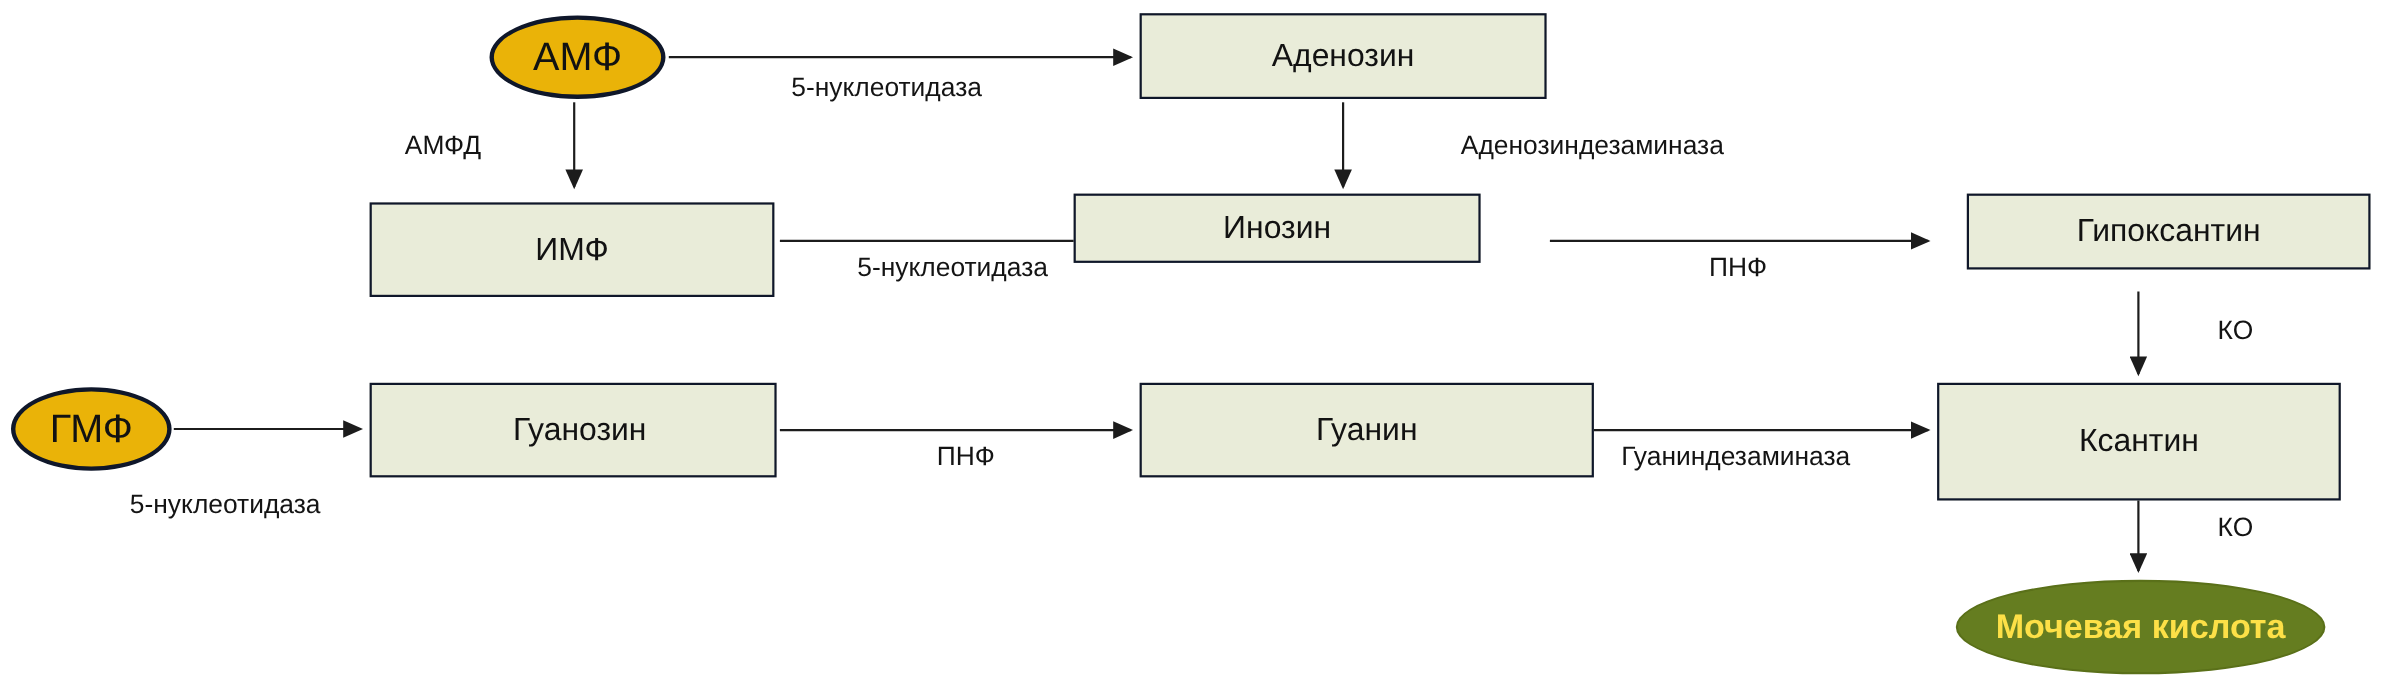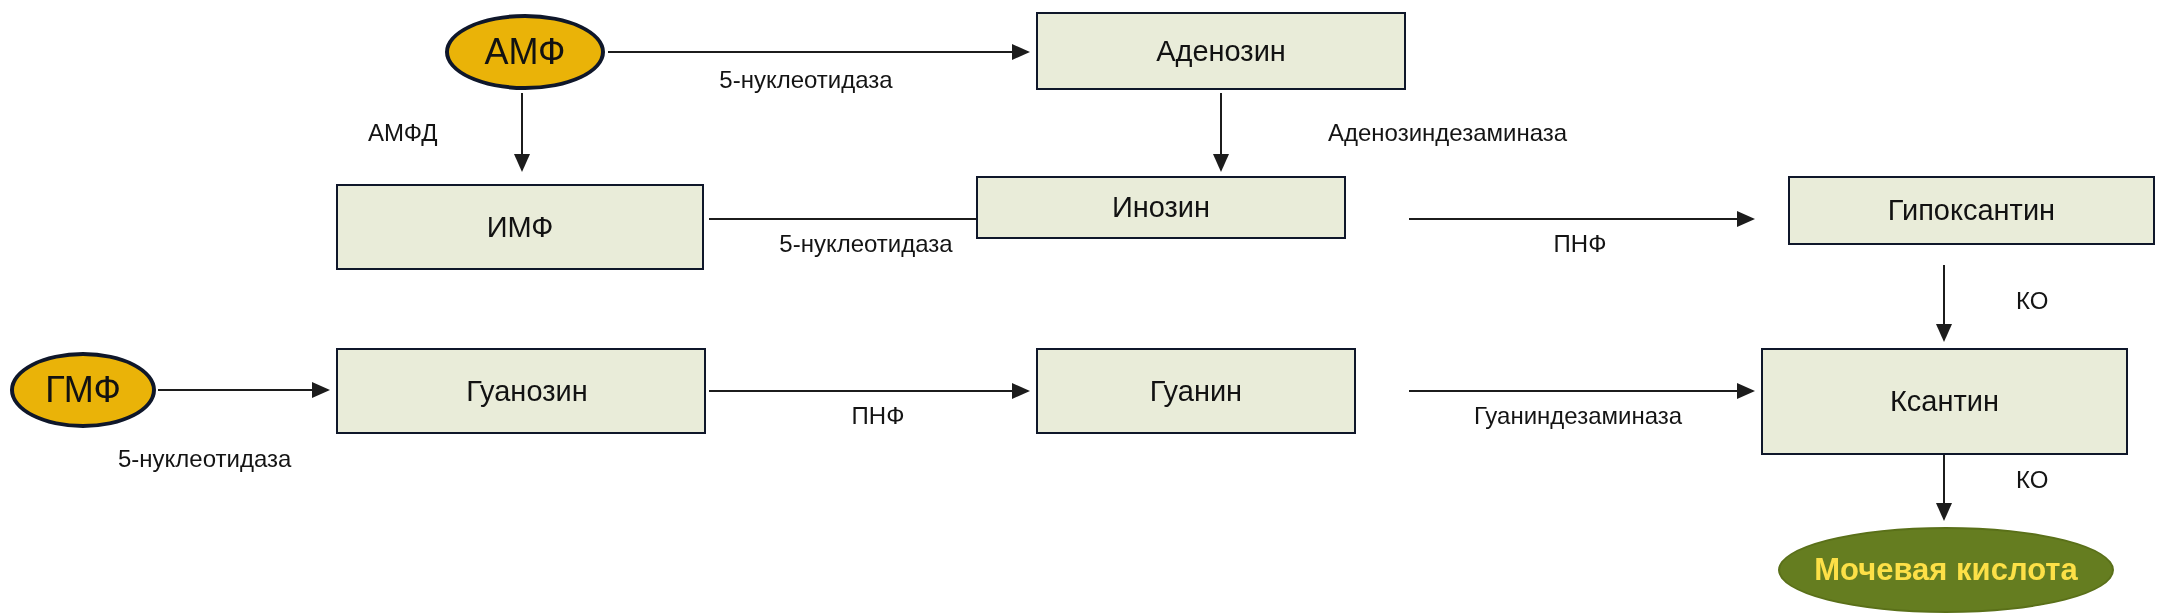--- a/index.html
+++ b/index.html
@@ -101,21 +101,21 @@
   <div class="box" style="left:976px; top:176px; width:370px; height:63px;">
     <span>Инозин</span>
   </div>
   <div class="box" style="left:1761px; top:176px; width:367px; height:69px;margin-left:27px;">
     <span>Гипоксантин</span>
   </div>
 
   <div class="box" style="left:336px; top:348px; width:370px; height:86px;padding-left:12px;">
     <span>Гуанозин</span>
   </div>
-  <div class="box" style="left:1036px; top:348px; width:320px; height:86px;">
+  <div class="box" style="left:1036px; top:348px; width:413px; height:86px;">
     <span>Гуанин</span>
   </div>
   <div class="box" style="left:1761px; top:348px; width:367px; height:107px;">
     <span>Ксантин</span>
   </div>
 
   <div class="ellipse final" style="left:1778px; top:527px; width:336px; height:86px;">
     <span>Мочевая кислота</span>
   </div>
 

